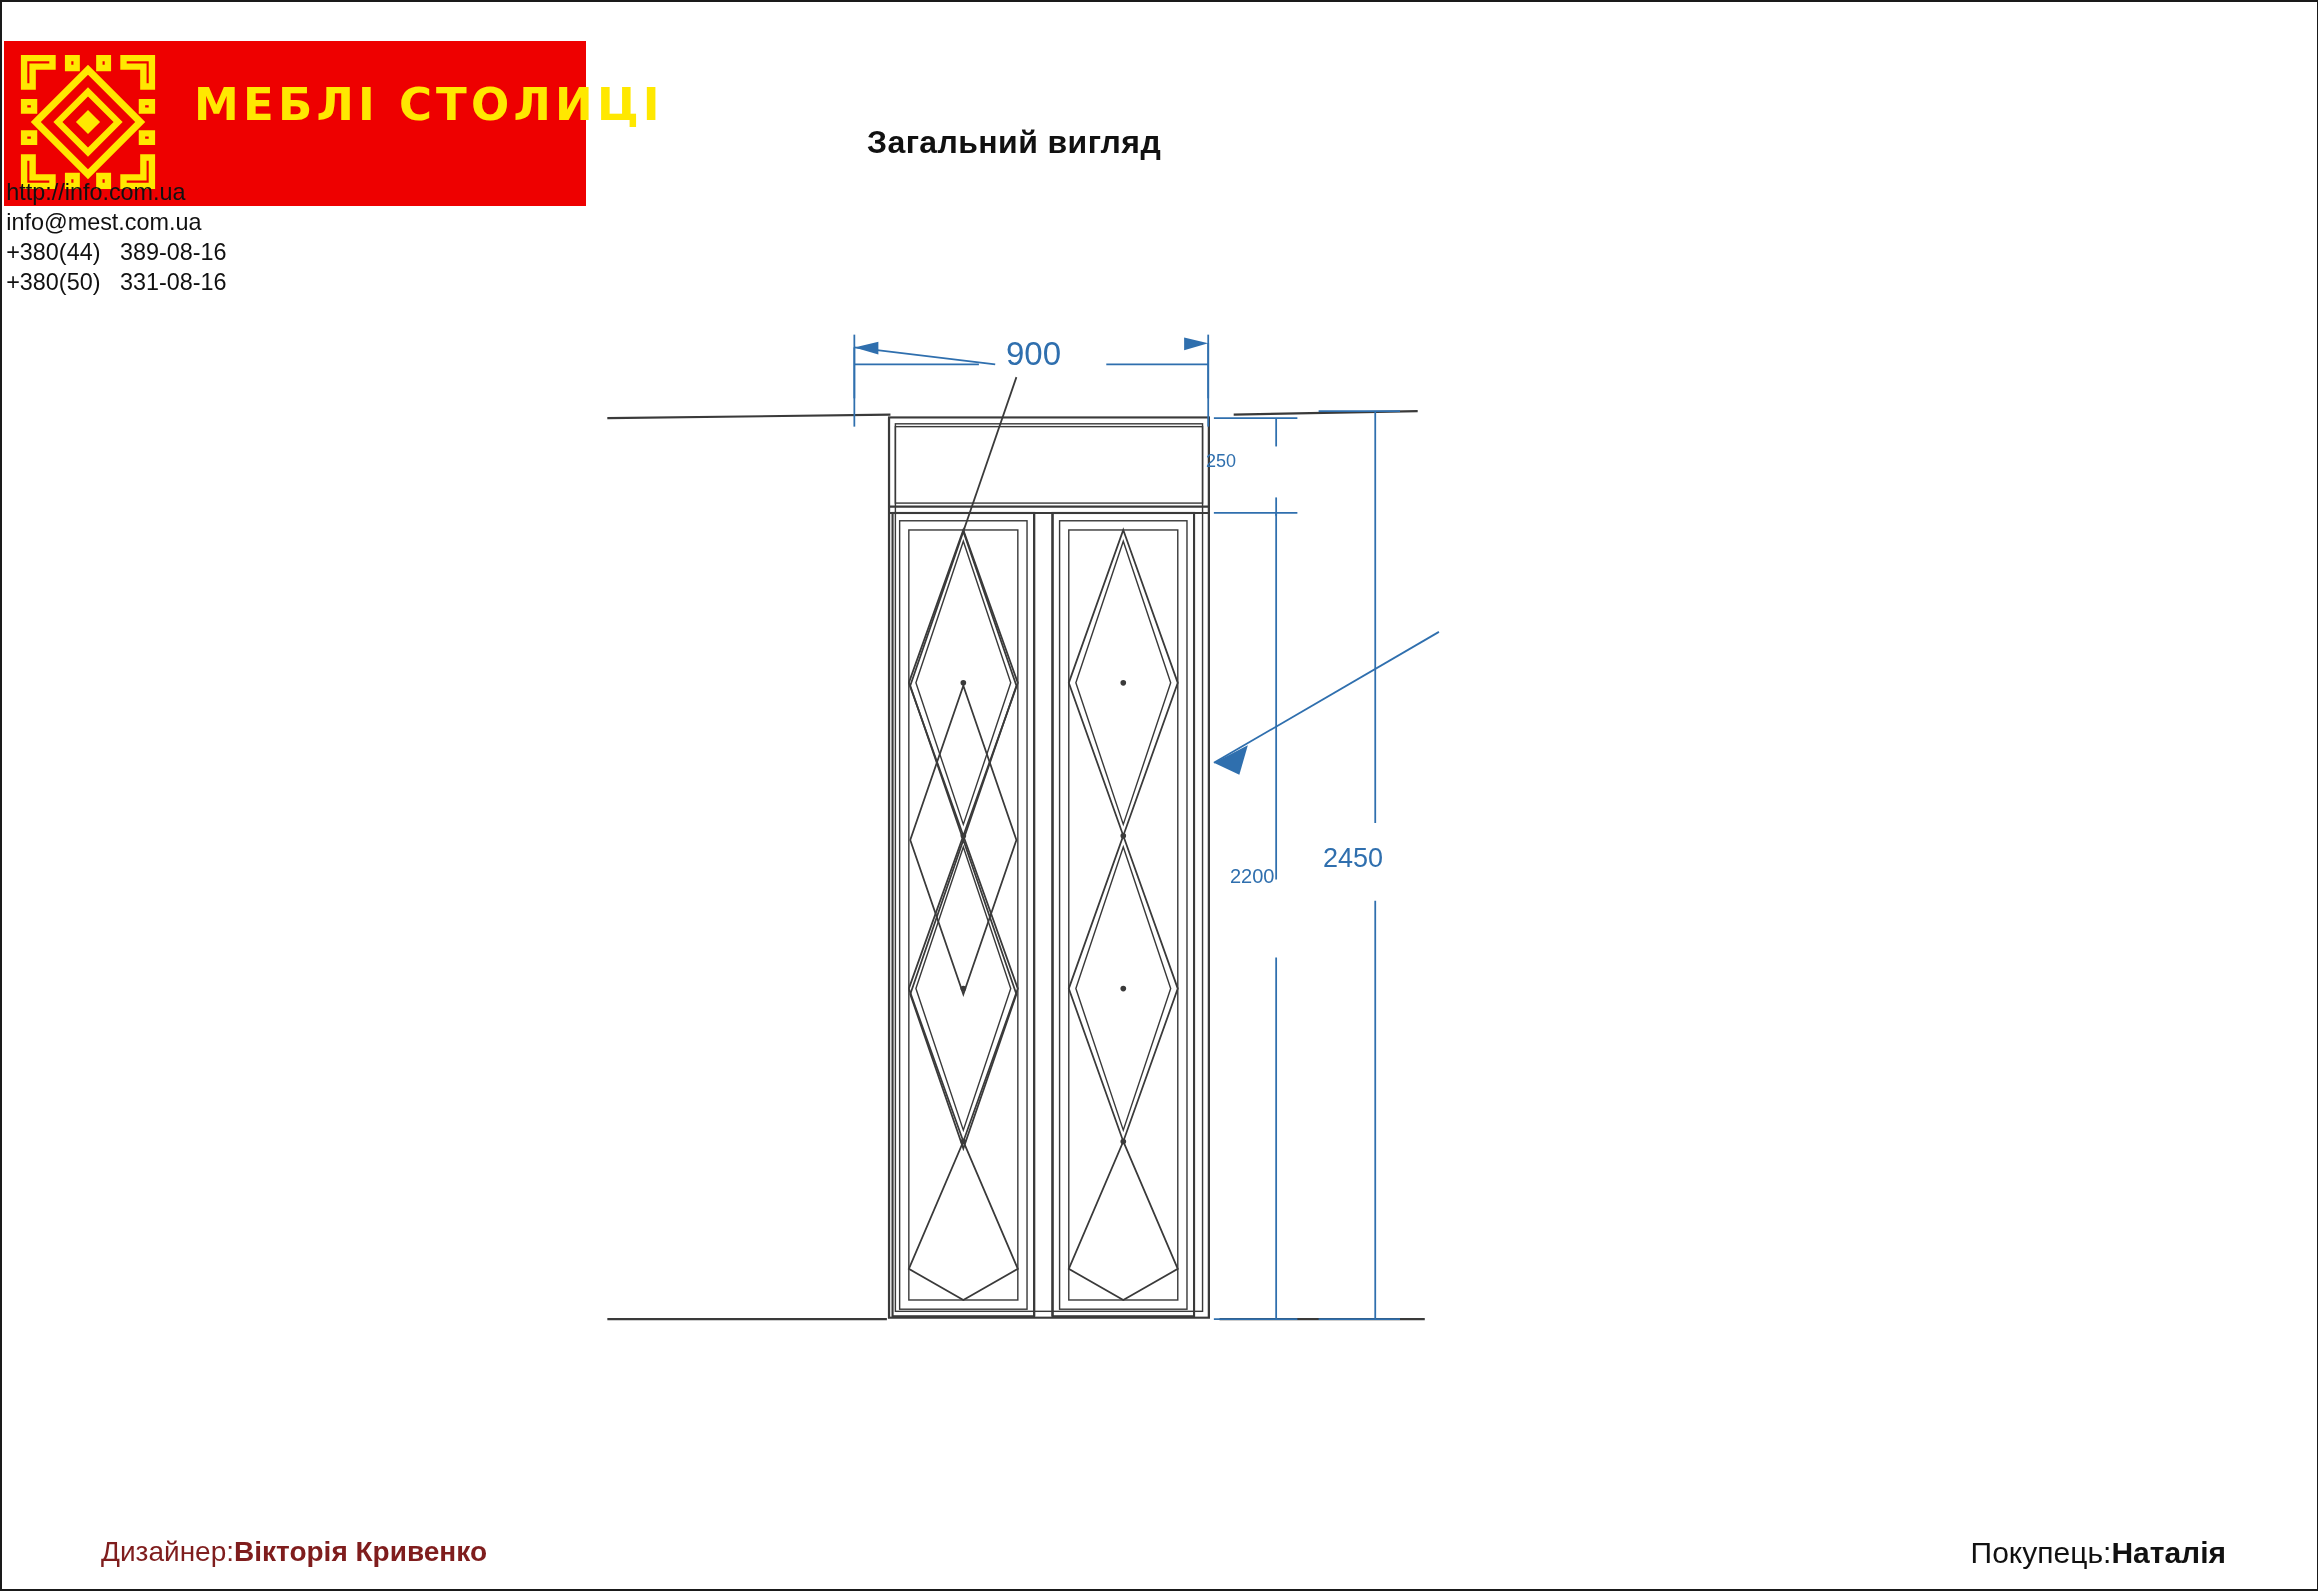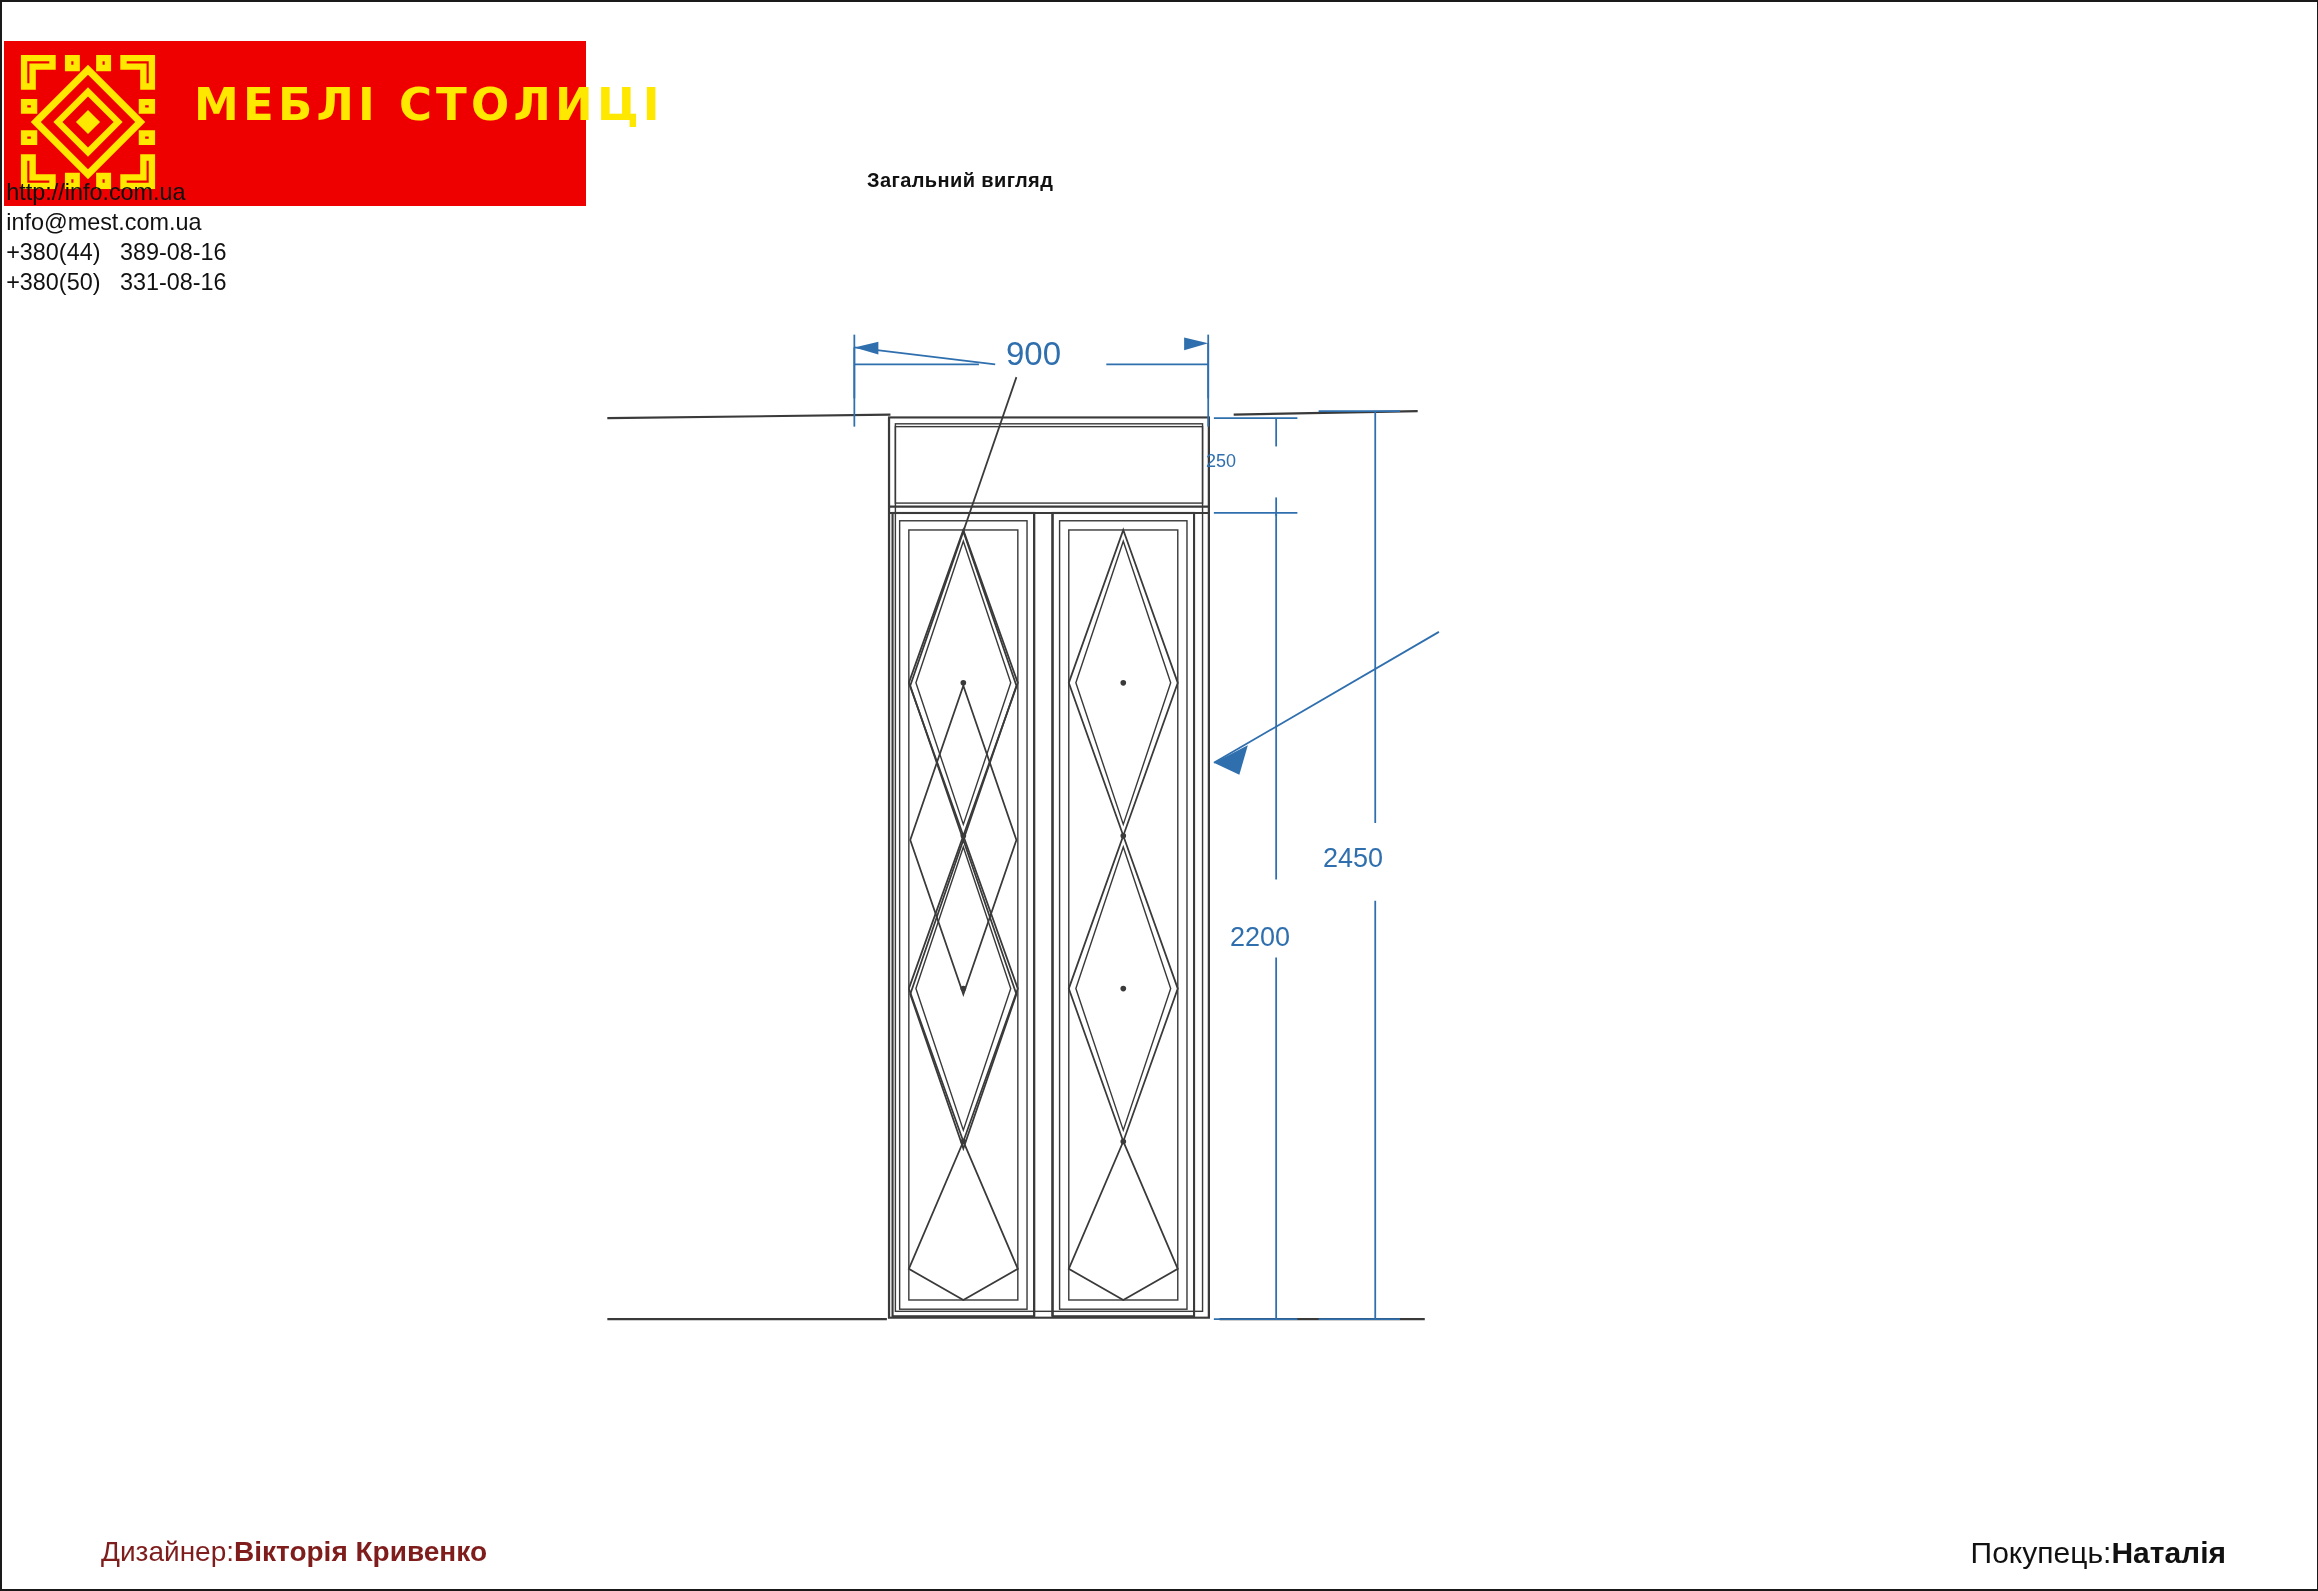--- a/index.html
+++ b/index.html
@@ -64,25 +64,24 @@
     color: #111;
     font-family: "Liberation Sans", sans-serif;
   }
   .contacts div { white-space: pre; }
 
   
   .doc-title {
     position: absolute;
     left: 865px;
     top: 122px;
-    font-size: 20px;
+    font-size: 32px;
     font-weight: bold;
     color: #111;
     letter-spacing: 0.4px;
-    margin-top: 45px;
   }
 
   
   .drawing {
     position: absolute;
     left: 0;
     top: 0;
     width: 2319px;
     height: 1591px;
     pointer-events: none;
@@ -130,21 +129,21 @@
   .footer-value { font-weight: bold; }
 
   
   .dim {
     position: absolute;
     color: #2f6fae;
     font-family: "Liberation Sans", sans-serif;
   }
   .dim-900 { left: 1004px; top: 333px; font-size: 33px; }
   .dim-250 { left: 1204px; top: 449px; font-size: 18px; }
-  .dim-2200 { left: 1228px; top: 920px; font-size: 27px; text-align: right; }
+  .dim-2200 { left: 1228px; top: 863px; font-size: 20px; text-align: right; }
   .dim-2450 { left: 1321px; top: 841px; font-size: 27px; }
 </style>
 </head>
 <body>
 
 <div class="page">
 
   <div class="logo-box">
     <svg class="logo-mark" viewBox="0 0 200 200">
       <rect x="0" y="0" width="200" height="200" fill="#ee0000"></rect>

